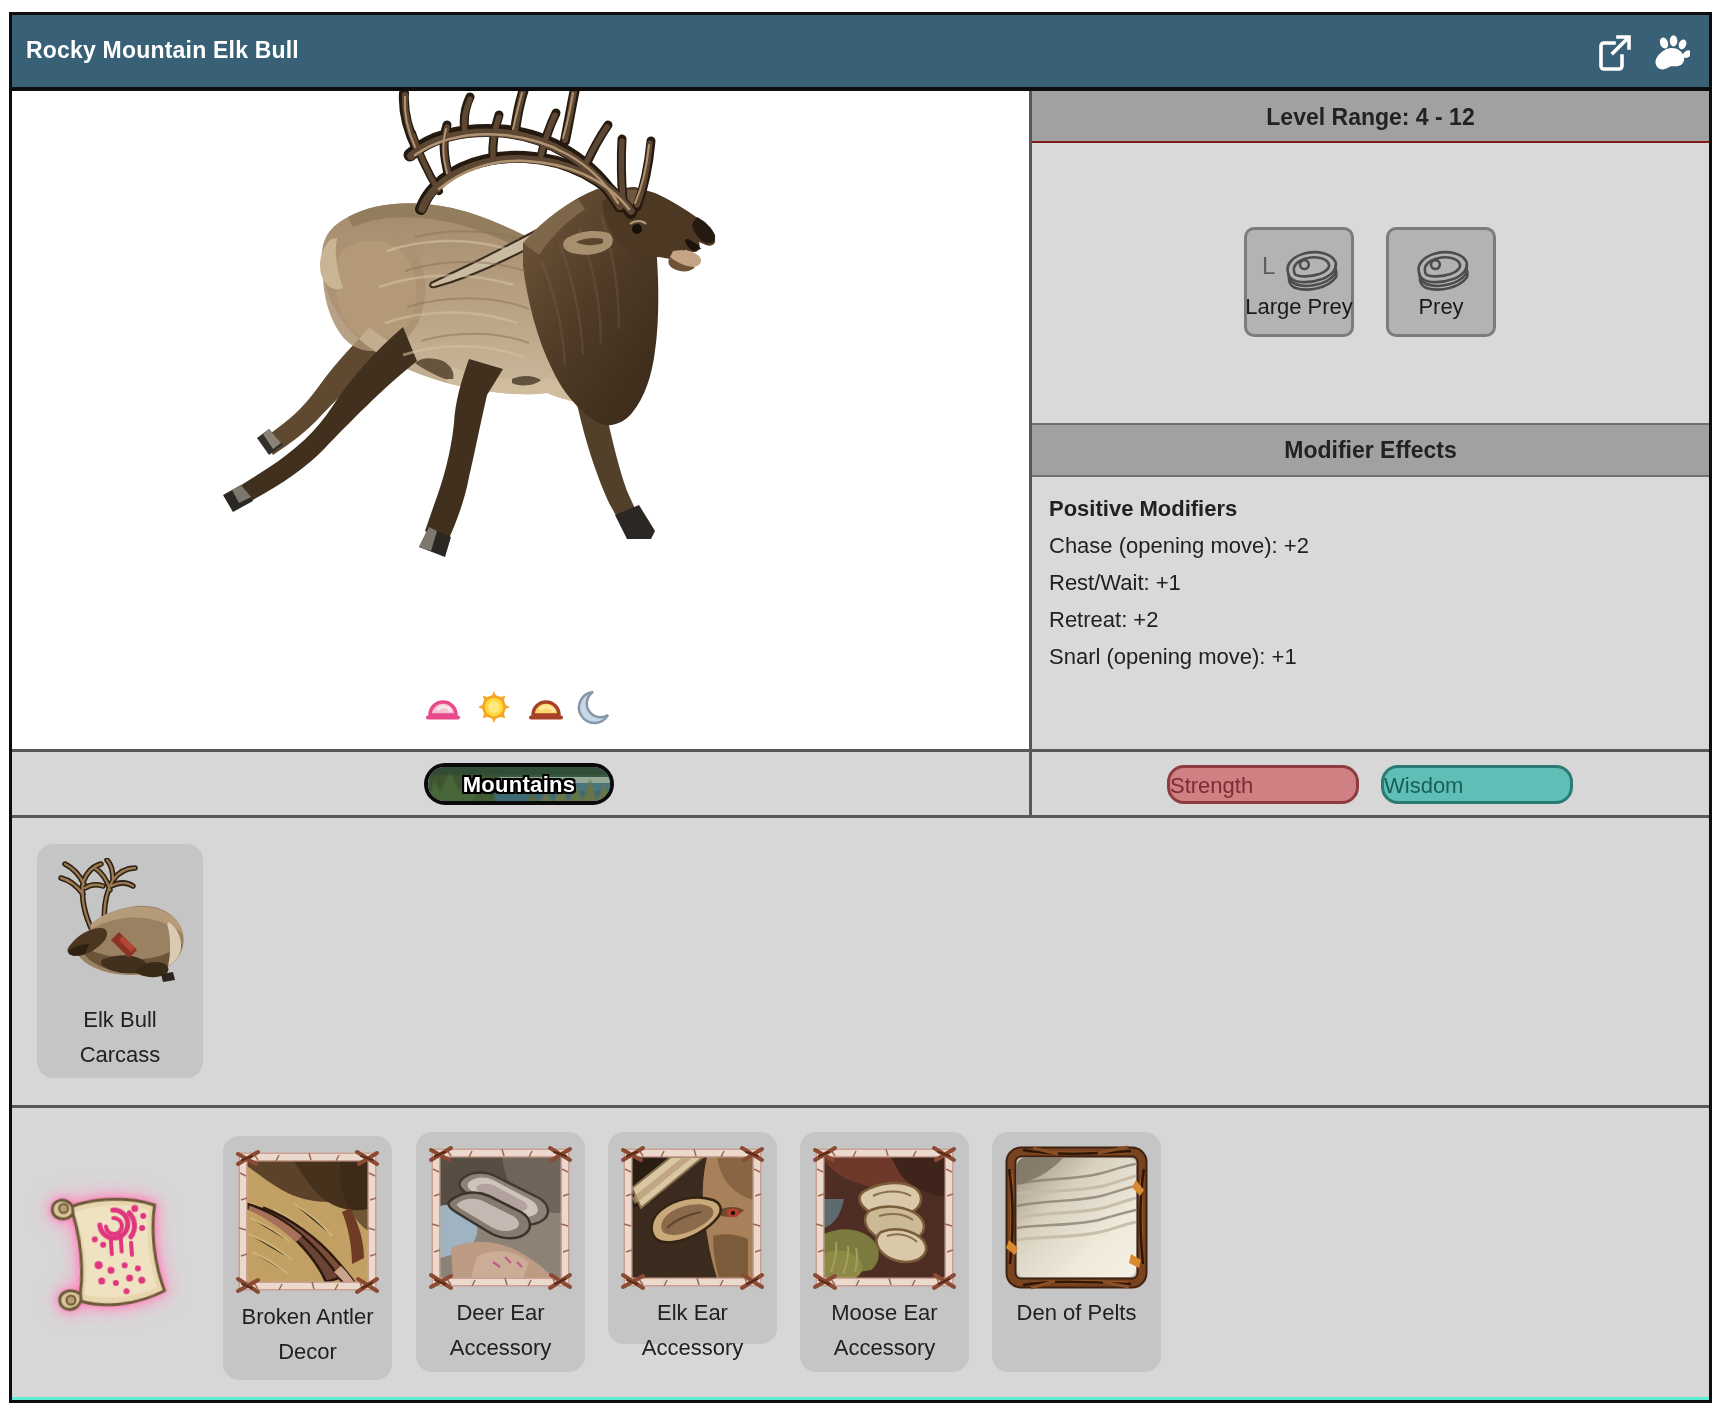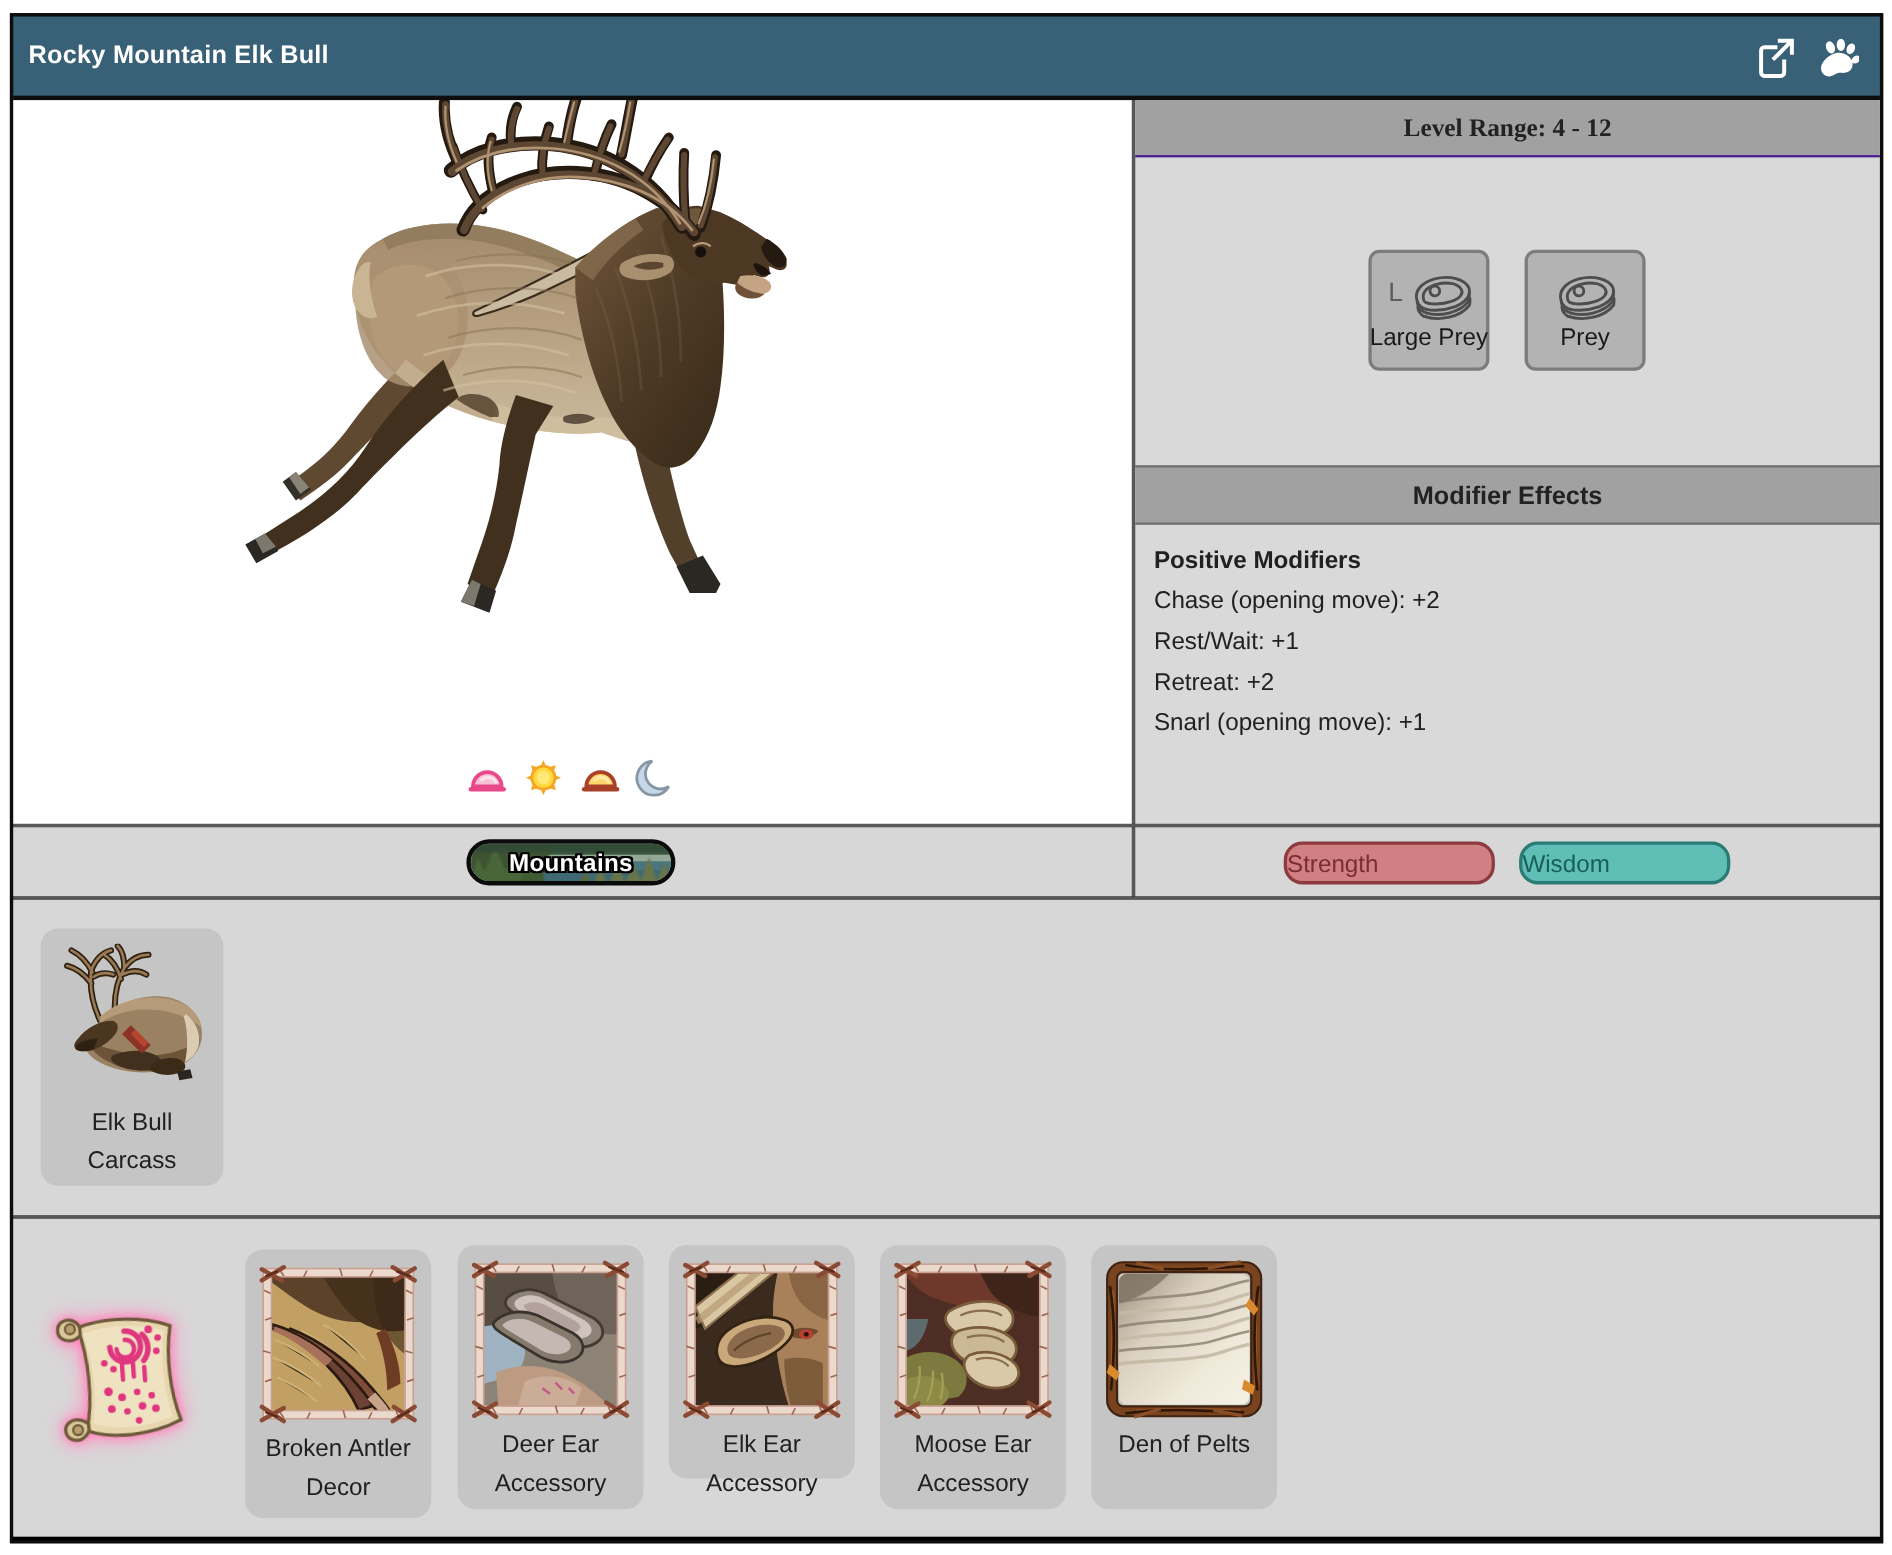--- a/index.html
+++ b/index.html
@@ -1,28 +1,28 @@
 <!DOCTYPE html>
 <html><head>
 <meta charset="utf-8">
 <style>
   html,body{margin:0;padding:0;}
   body{width:1720px;height:1414px;background:#fff;font-family:"Liberation Sans",sans-serif;position:relative;overflow:hidden;}
-  .box{position:absolute;left:9px;top:12px;width:1697px;height:1385px;border:3px solid #0d0d0d;background:#000000;}
+  .box{position:absolute;left:9px;top:12px;width:1697px;height:1385px;border:3px solid #0d0d0d;background:#5eead4;}
   
   .hdr{position:absolute;left:0;top:0;width:100%;height:76px;background:#386076;border-bottom:4px solid #0d0d0d;box-sizing:border-box;}
   .hdr .title{position:absolute;left:14px;top:35px;color:#fff;font-size:23px;font-weight:bold;transform:translateY(-50%);letter-spacing:0.2px;}
   .hicons{position:absolute;right:19px;top:17px;display:flex;gap:19px;align-items:flex-start;}
   
   .main{position:absolute;left:0;top:76px;width:100%;height:658px;}
   .leftcell{position:absolute;left:0;top:0;width:1017px;height:658px;background:#ffffff;}
   .vdiv{position:absolute;left:1017px;top:0;width:3px;height:658px;background:#58585a;}
   .rightcell{position:absolute;left:1020px;top:0;width:677px;height:658px;background:#d9d9d9;}
   .bar{width:100%;background:#a1a1a1;text-align:center;font-size:23px;font-weight:bold;color:#222;box-sizing:border-box;}
-  .bar1{position:absolute;top:0;height:52px;line-height:52px;border-bottom:2px solid #4c1d95;font-family:Liberation Serif, serif;}
+  .bar1{position:absolute;top:0;height:52px;line-height:52px;border-bottom:2px solid #7f1d1d;}
   .bar2{position:absolute;top:332px;height:54px;line-height:50px;border-top:2px solid #707070;border-bottom:2px solid #707070;}
   .preypanel{position:absolute;top:54px;width:100%;height:278px;}
   .modpanel{position:absolute;top:386px;width:100%;height:272px;font-size:22px;color:#212121;}
   .modpanel .inner{position:absolute;left:17px;top:13px;line-height:37px;}
   .preybtn{position:absolute;width:110px;height:110px;top:82px;background:#b3b3b3;border:3px solid #7c7c7c;border-radius:10px;box-sizing:border-box;}
   .preybtn .lbl{position:absolute;width:200px;left:50%;margin-left:-100px;text-align:center;bottom:14px;font-size:22px;color:#1a1a1a;}
   
   .row3{position:absolute;left:0;top:737px;width:100%;height:63px;}
   .r3l{position:absolute;left:0;top:0;width:1017px;height:63px;background:#d7d7d7;}
   .r3v{position:absolute;left:1017px;top:0;width:3px;height:63px;background:#58585a;}

